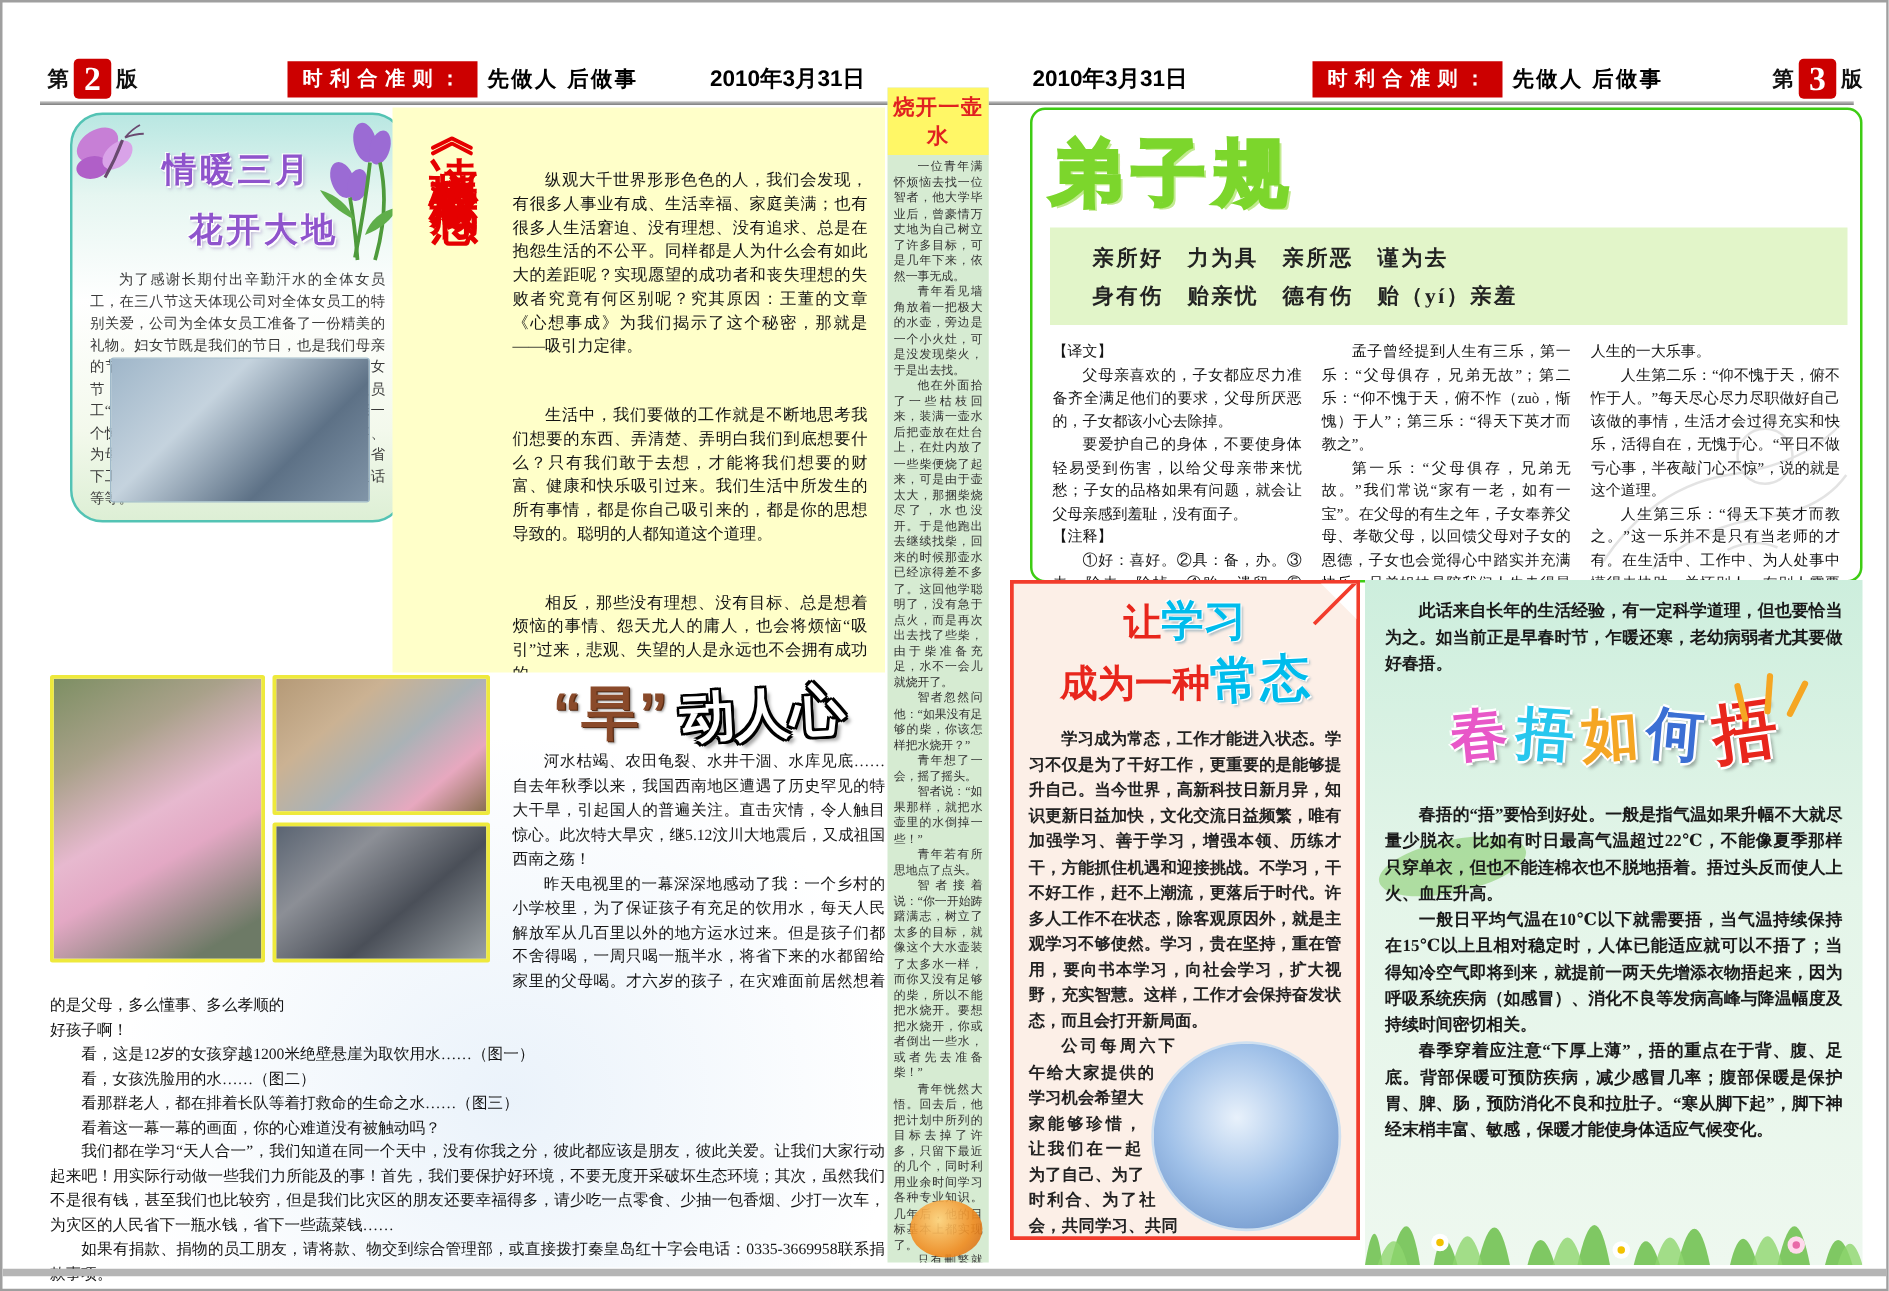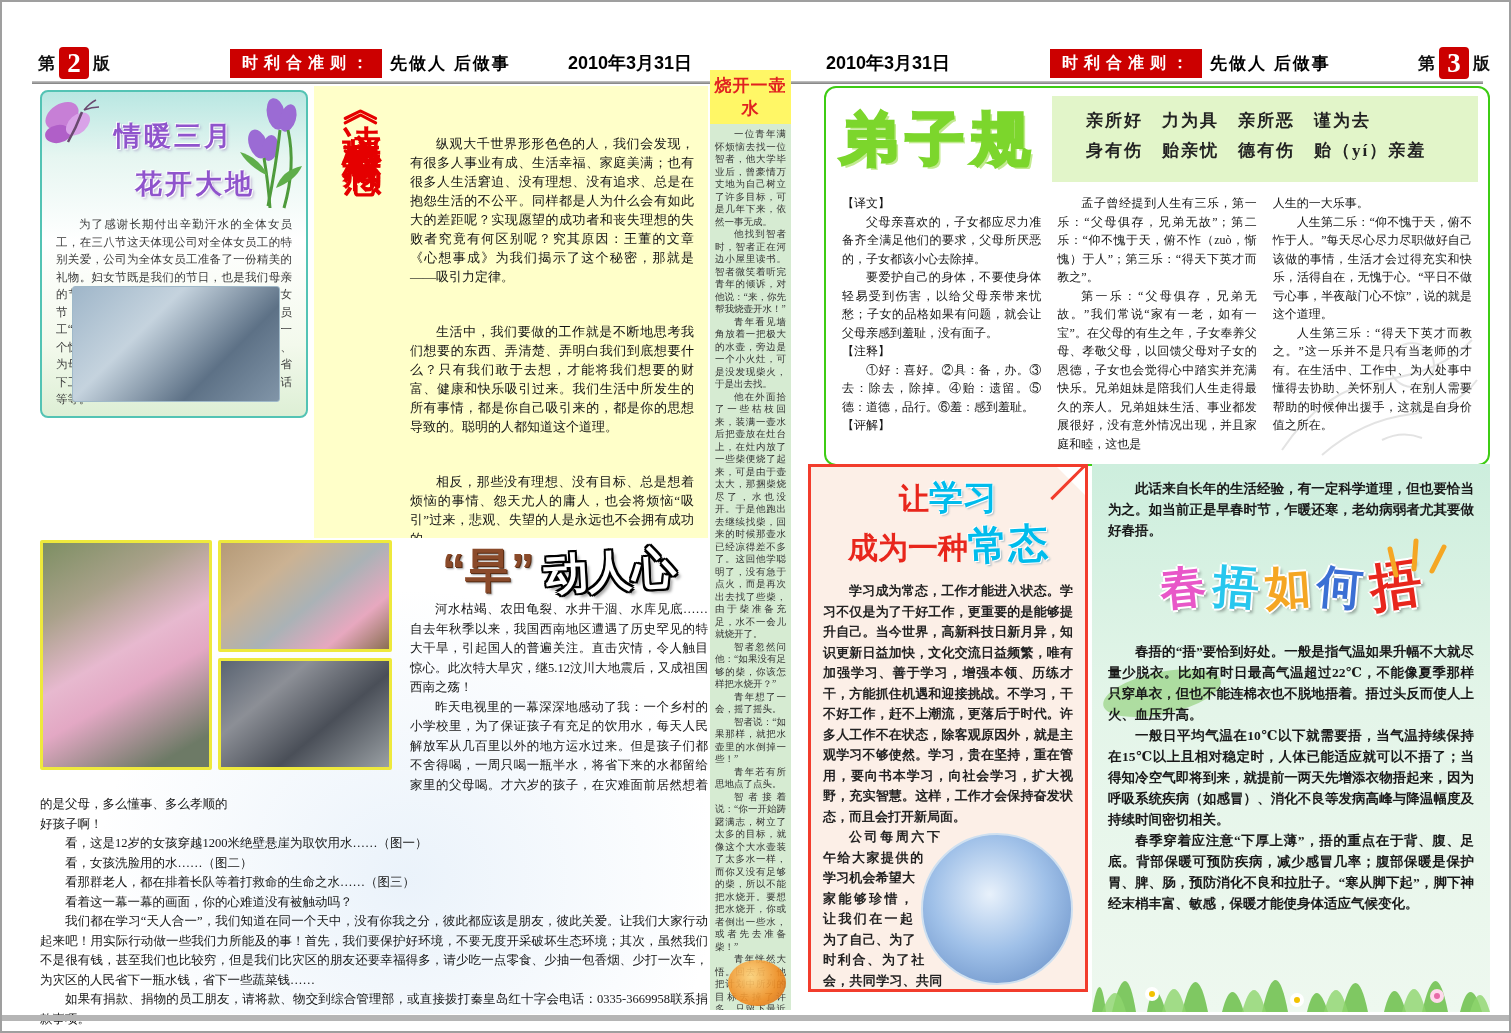--- a/index.html
+++ b/index.html
@@ -25,22 +25,22 @@
   .mh-left .slogan { margin-left:120px; }
   .mh-left .mh-date { margin-left:auto; margin-right:10px; }
   .mh-right .mh-date { margin-left:12px; }
   .mh-right .slogan { margin-left:100px; }
   .mh-right .pageno-group { margin-left:auto; }
   .hdr-rule { left:30px; top:79px; width:1451px; height:3px;
               background:linear-gradient(180deg,#c8c8c8,#7d7d7d); }
   .bottom-rule { left:0; bottom:10px; width:1511px; height:6px; background:#b5b5b5; }
 
   
-  .warm-card { left:38px; top:88px; width:268px; height:328px; border:2px solid #53c3b4;
-               border-radius:8px; overflow:hidden;
+  .warm-card { left:54px; top:88px; width:268px; height:328px; border:2px solid #53c3b4;
+               border-radius:26px; overflow:hidden;
                background:linear-gradient(180deg,#b9e7e2 0%,#e6f6f1 20%,#ffffff 46%,#f3f9ec 78%,#ddefd5 100%); }
   .warm-title { margin-top:26px; text-align:center; font-weight:900; font-size:27px; color:#8f54cc;
                 font-family:"Liberation Sans",sans-serif; letter-spacing:3px;
                 text-shadow:1px 1px 0 #fff,-1px -1px 0 #fff,2px 2px 3px rgba(90,40,140,.35); }
   .warm-title .l2 { display:block; margin-left:42px; margin-top:12px; }
   .warm-body { margin:14px 14px 0; font-size:11.5px; line-height:17.5px; color:#3a3a3a;
                text-align:justify; }
   .warm-photo { position:absolute; left:30px; bottom:14px; width:208px; height:116px;
                 border:1px solid #9fb9c9; border-radius:3px;
                 background:linear-gradient(135deg,#9fb6c9 0%,#c5d3de 35%,#5d7186 70%,#8195a8 100%); }
@@ -82,21 +82,21 @@
   .d-title .tr { font-size:44px; font-weight:900; color:#fff; margin-left:10px; display:inline-block;
                  transform:rotate(-3deg);
                  text-shadow:2px 0 #000,-2px 0 #000,0 2px #000,0 -2px #000,2px 2px #000,-2px -2px #000,
                              2px -2px #000,-2px 2px #000,4px 4px 3px rgba(0,0,0,.35); }
   .d-text p { font-size:12.5px; line-height:19.5px; color:#151515; text-align:justify; text-indent:2em; }
   .d-text p.noindent { text-indent:0; }
 
   
   .dizigui { left:822px; top:84px; width:666px; height:380px; border:2px solid #3ecc14;
              border-radius:12px; background:#fff; overflow:hidden; }
-  .dz-head { display:flex; align-items:stretch; padding:8px 10px 0 14px; }
+  .dz-head { display:flex; align-items:stretch; padding:8px 10px 0 14px;flex-direction:column; }
   .dz-title { width:212px; font-size:58px; font-weight:900; letter-spacing:8px; color:#f2ffdf;
               font-family:"Liberation Sans",sans-serif; -webkit-text-stroke:3px #7cd62c;
               text-shadow:3px 3px 0 #c2ea90; line-height:86px; }
   .dz-verse { flex:1; background:#e2f5c9; padding:10px 0 8px 34px; font-size:17px; font-weight:bold;
               color:#222; line-height:30px; letter-spacing:2px; }
   .dz-cols { display:flex; gap:16px; padding:12px 16px 0; }
   .dz-col { flex:1; font-size:12px; line-height:18.5px; color:#151515; }
   .dz-col p { text-indent:2em; text-align:justify; }
   .dz-col p.label { text-indent:0; font-weight:normal; }
   .ink-sketch { position:absolute; right:6px; bottom:4px; opacity:.16; }
@@ -212,21 +212,20 @@
       <p>相反，那些没有理想、没有目标、总是想着烦恼的事情、怨天尤人的庸人，也会将烦恼“吸引”过来，悲观、失望的人是永远也不会拥有成功的。</p>
       <p>所以想要快乐、幸福的生活，首先要从调整好自己的心态开始，好的心态能让人拥有好的心情，让人能有充沛的精力去投入到工作和生活中；只要我们以积极、乐观的心态去面对一切，精彩的人生同样属于我们。</p>
 
     </div>
   </div>
 
   <div class="abs strip">
     <div class="strip-label">烧开一壶水</div>
     <div class="strip-body">
       <p>一位青年满怀烦恼去找一位智者，他大学毕业后，曾豪情万丈地为自己树立了许多目标，可是几年下来，依然一事无成。</p>
-      <p>他找到智者时，智者正在河边小屋里读书。智者微笑着听完青年的倾诉，对他说：“来，你先帮我烧壶开水！”</p>
       <p>青年看见墙角放着一把极大的水壶，旁边是一个小火灶，可是没发现柴火，于是出去找。</p>
       <p>他在外面拾了一些枯枝回来，装满一壶水后把壶放在灶台上，在灶内放了一些柴便烧了起来，可是由于壶太大，那捆柴烧尽了，水也没开。于是他跑出去继续找柴，回来的时候那壶水已经凉得差不多了。这回他学聪明了，没有急于点火，而是再次出去找了些柴，由于柴准备充足，水不一会儿就烧开了。</p>
       <p>智者忽然问他：“如果没有足够的柴，你该怎样把水烧开？”</p>
       <p>青年想了一会，摇了摇头。</p>
       <p>智者说：“如果那样，就把水壶里的水倒掉一些！”</p>
       <p>青年若有所思地点了点头。</p>
       <p>智者接着说：“你一开始踌躇满志，树立了太多的目标，就像这个大水壶装了太多水一样，而你又没有足够的柴，所以不能把水烧开。要想把水烧开，你或者倒出一些水，或者先去准备柴！”</p>
       <p>青年恍然大悟。回去后，他把计划中所列的目标去掉了许多，只留下最近的几个，同时利用业余时间学习各种专业知识。几年后，他的目标基本上都实现了。</p>
       <p>只有删繁就简，从最近的目标开始，才会一步步走向成功。万事挂怀，只会半途而废。另外，我们只有不断地捡拾“柴”，才能使人生不断加温，最终让生命沸腾起来。</p>
     </div>

